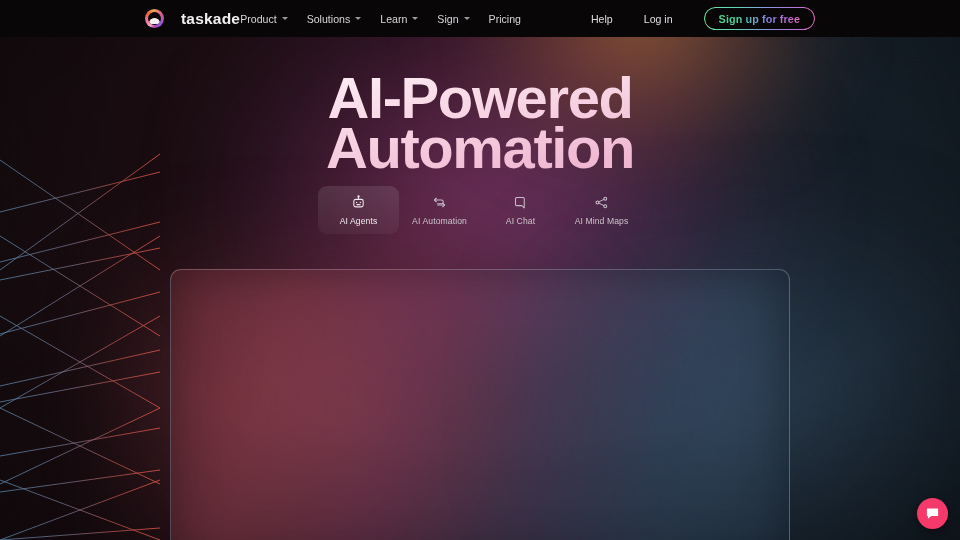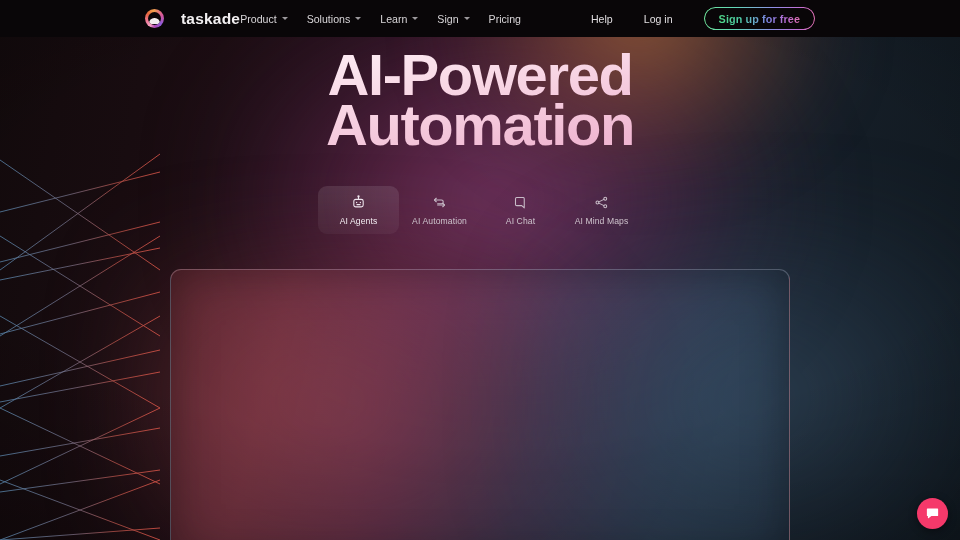--- a/index.html
+++ b/index.html
@@ -143,21 +143,21 @@
   .signup-label {
     font-size:10.8px; font-weight:700; letter-spacing:0.1px;
     background:linear-gradient(92deg,#4fd787 0%,#4fcfa8 26%,#7f86e6 60%,#bd6bd4 84%,#e06fb0 100%);
     -webkit-background-clip:text; background-clip:text;
     -webkit-text-fill-color:transparent; color:transparent;
   }
 
   
   .hero {
     position:absolute; left:0; top:37px; width:100%;
-    z-index:30; text-align:center; padding-top:13px;
+    z-index:30; text-align:center; padding-top:36px;
   }
   .headline {
     font-size:58px; line-height:50px; font-weight:700;
     letter-spacing:-1.4px;
     background:linear-gradient(170deg,#ffffff 0%,#fdeef4 20%,#f7d2e2 48%,#f0b8d2 72%,#ecaccb 100%);
     -webkit-background-clip:text; background-clip:text;
     -webkit-text-fill-color:transparent; color:transparent;
   }
   .headline .line2 { display:block; }
 

